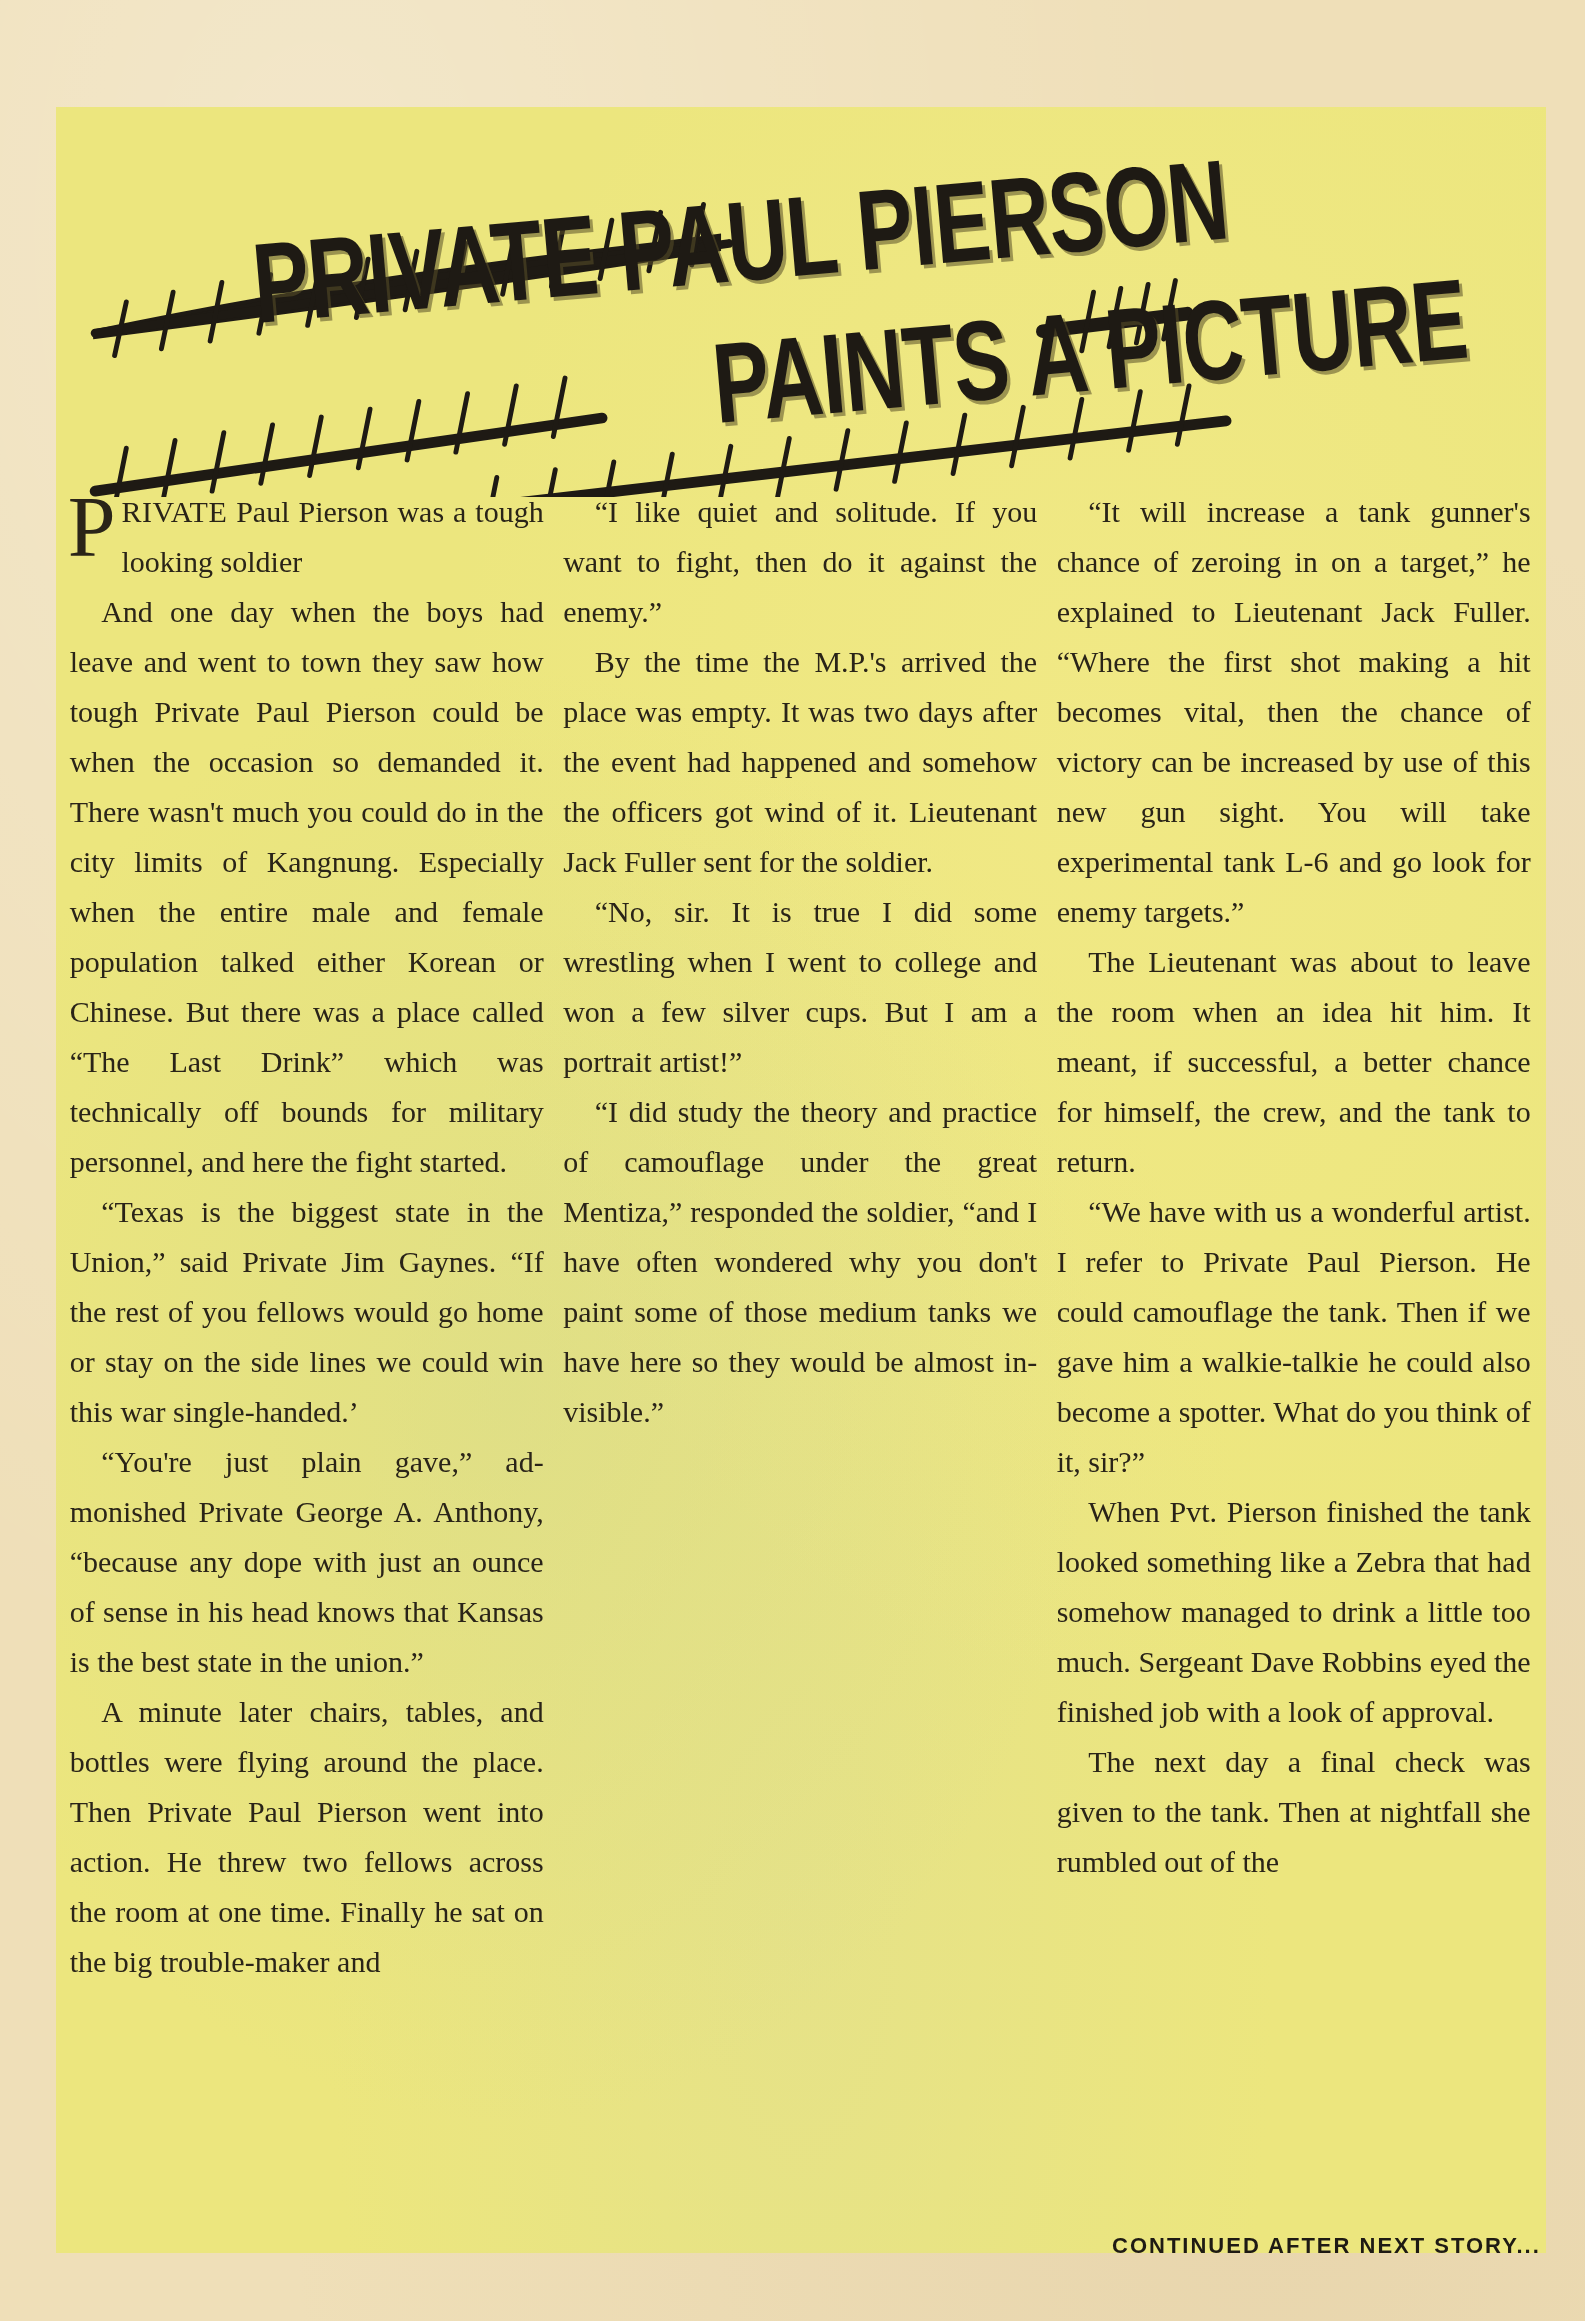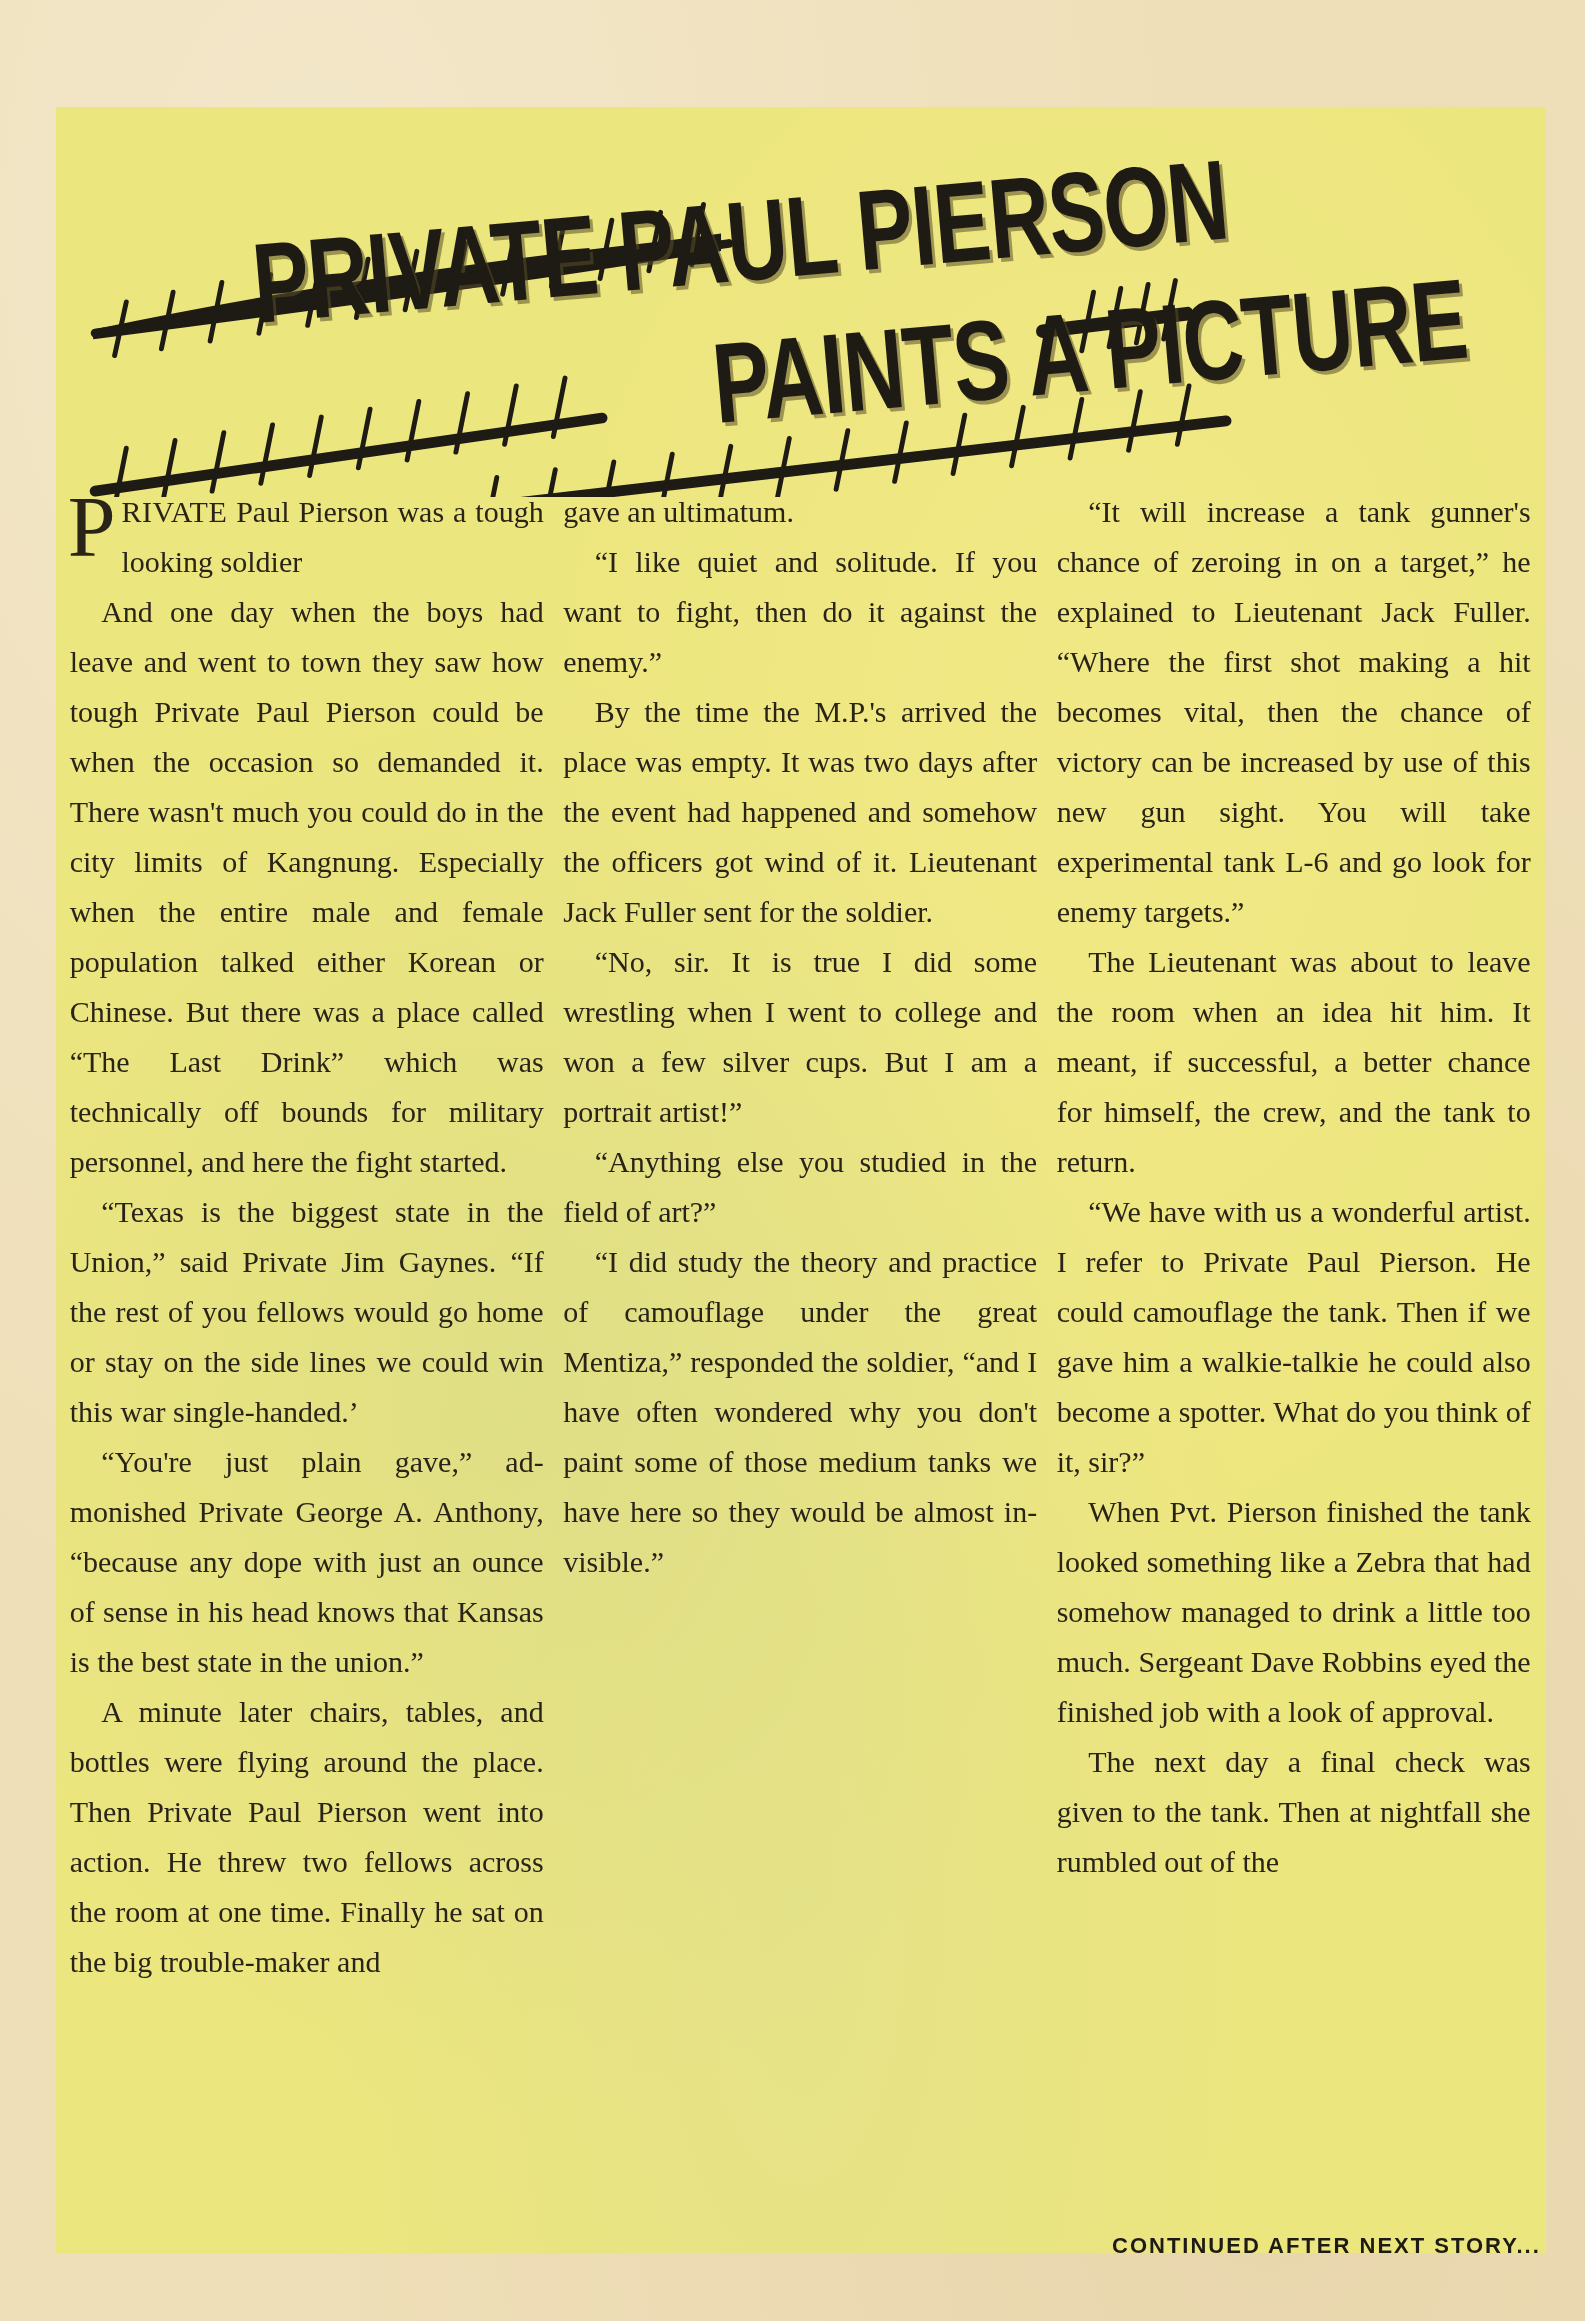--- a/index.html
+++ b/index.html
@@ -161,25 +161,23 @@
 
   <div class="columns">
     <div class="column">
         <p class="no-indent"><span class="drop-cap">P</span><span class="smallcaps">RIVATE</span><span> Paul Pierson was a tough looking soldier</span></p>
         <p><span>And one day when the boys had leave and went to town they saw how tough Private Paul Pierson could be when the occa­sion so demanded it. There was­n't much you could do in the city limits of Kangnung. Espe­cially when the entire male and female population talked either Korean or Chinese. But there was a place called “The Last Drink” which was technically off bounds for military personnel, and here the fight started.</span></p>
         <p><span>“Texas is the biggest state in the Union,” said Private Jim Gaynes. “If the rest of you fel­lows would go home or stay on the side lines we could win this war single-handed.’</span></p>
         <p><span>“You're just plain gave,” ad­monished Private George A. An­thony, “because any dope with just an ounce of sense in his head knows that Kansas is the best state in the union.”</span></p>
         <p><span>A minute later chairs, tables, and bottles were flying around the place. Then Private Paul Pierson went into action. He threw two fellows across the room at one time. Finally he sat on the big trouble-maker and</span></p>
       </div>
     <div class="column">
-        <p class="no-indent"><span>gave an ultimatum.</span></p>
         <p><span>“I like quiet and solitude. If you want to fight, then do it against the enemy.”</span></p>
         <p><span>By the time the M.P.'s arrived the place was empty. It was two days after the event had hap­pened and somehow the officers got wind of it. Lieutenant Jack Fuller sent for the soldier.</span></p>
         <p><span>“No, sir. It is true I did some wrestling when I went to col­lege and won a few silver cups. But I am a portrait artist!”</span></p>
-        <p><span>“Anything else you studied in the field of art?”</span></p>
         <p><span>“I did study the theory and practice of camouflage under the great Mentiza,” responded the soldier, “and I have often won­dered why you don't paint some of those medium tanks we have here so they would be almost in­visible.”</span></p>
       </div>
     <div class="column">
         <p><span>“It will increase a tank gun­ner's chance of zeroing in on a target,” he explained to Lieuten­ant Jack Fuller. “Where the first shot making a hit becomes vital, then the chance of victory can be increased by use of this new gun sight. You will take experiment­al tank L-6 and go look for enemy targets.”</span></p>
         <p><span>The Lieutenant was about to leave the room when an idea hit him. It meant, if successful, a better chance for himself, the crew, and the tank to return.</span></p>
         <p><span>“We have with us a wonder­ful artist. I refer to Private Paul Pierson. He could camouflage the tank. Then if we gave him a walkie-talkie he could also be­come a spotter. What do you think of it, sir?”</span></p>
         <p><span>When Pvt. Pierson finished the tank looked something like a Zebra that had somehow man­aged to drink a little too much. Sergeant Dave Robbins eyed the finished job with a look of ap­proval.</span></p>
         <p><span>The next day a final check was given to the tank. Then at nightfall she rumbled out of the</span></p>
       </div>
   </div>

